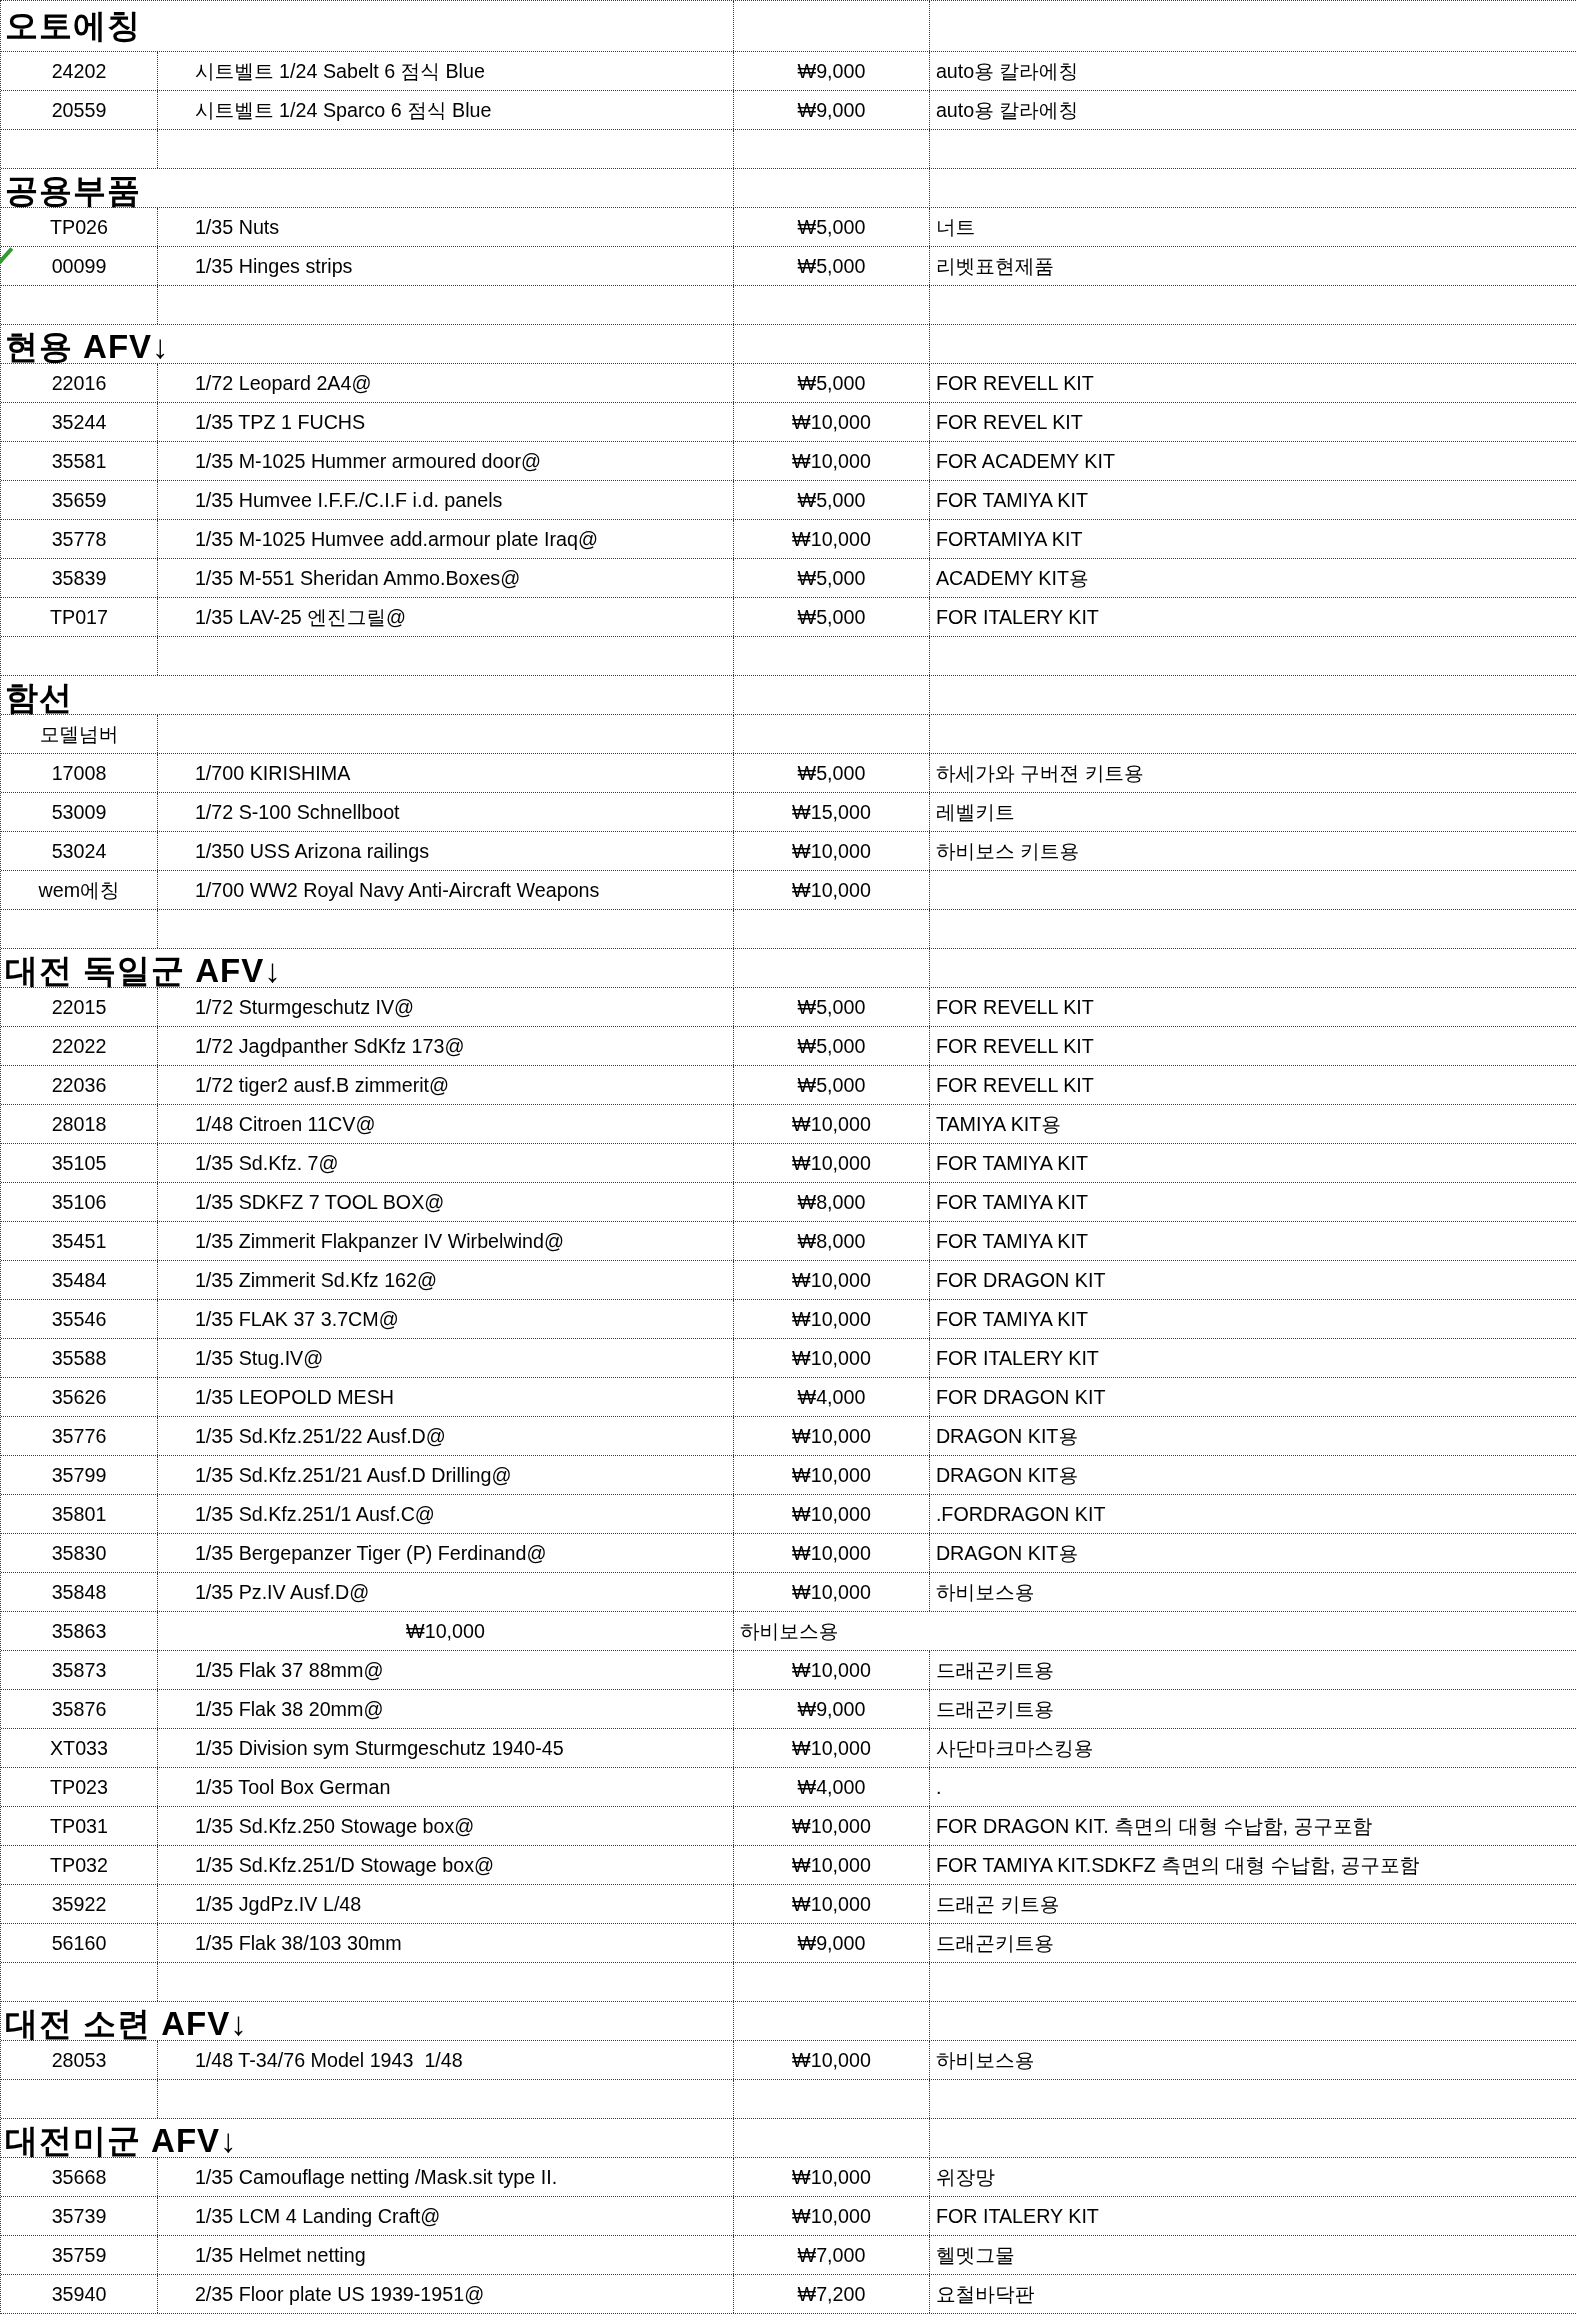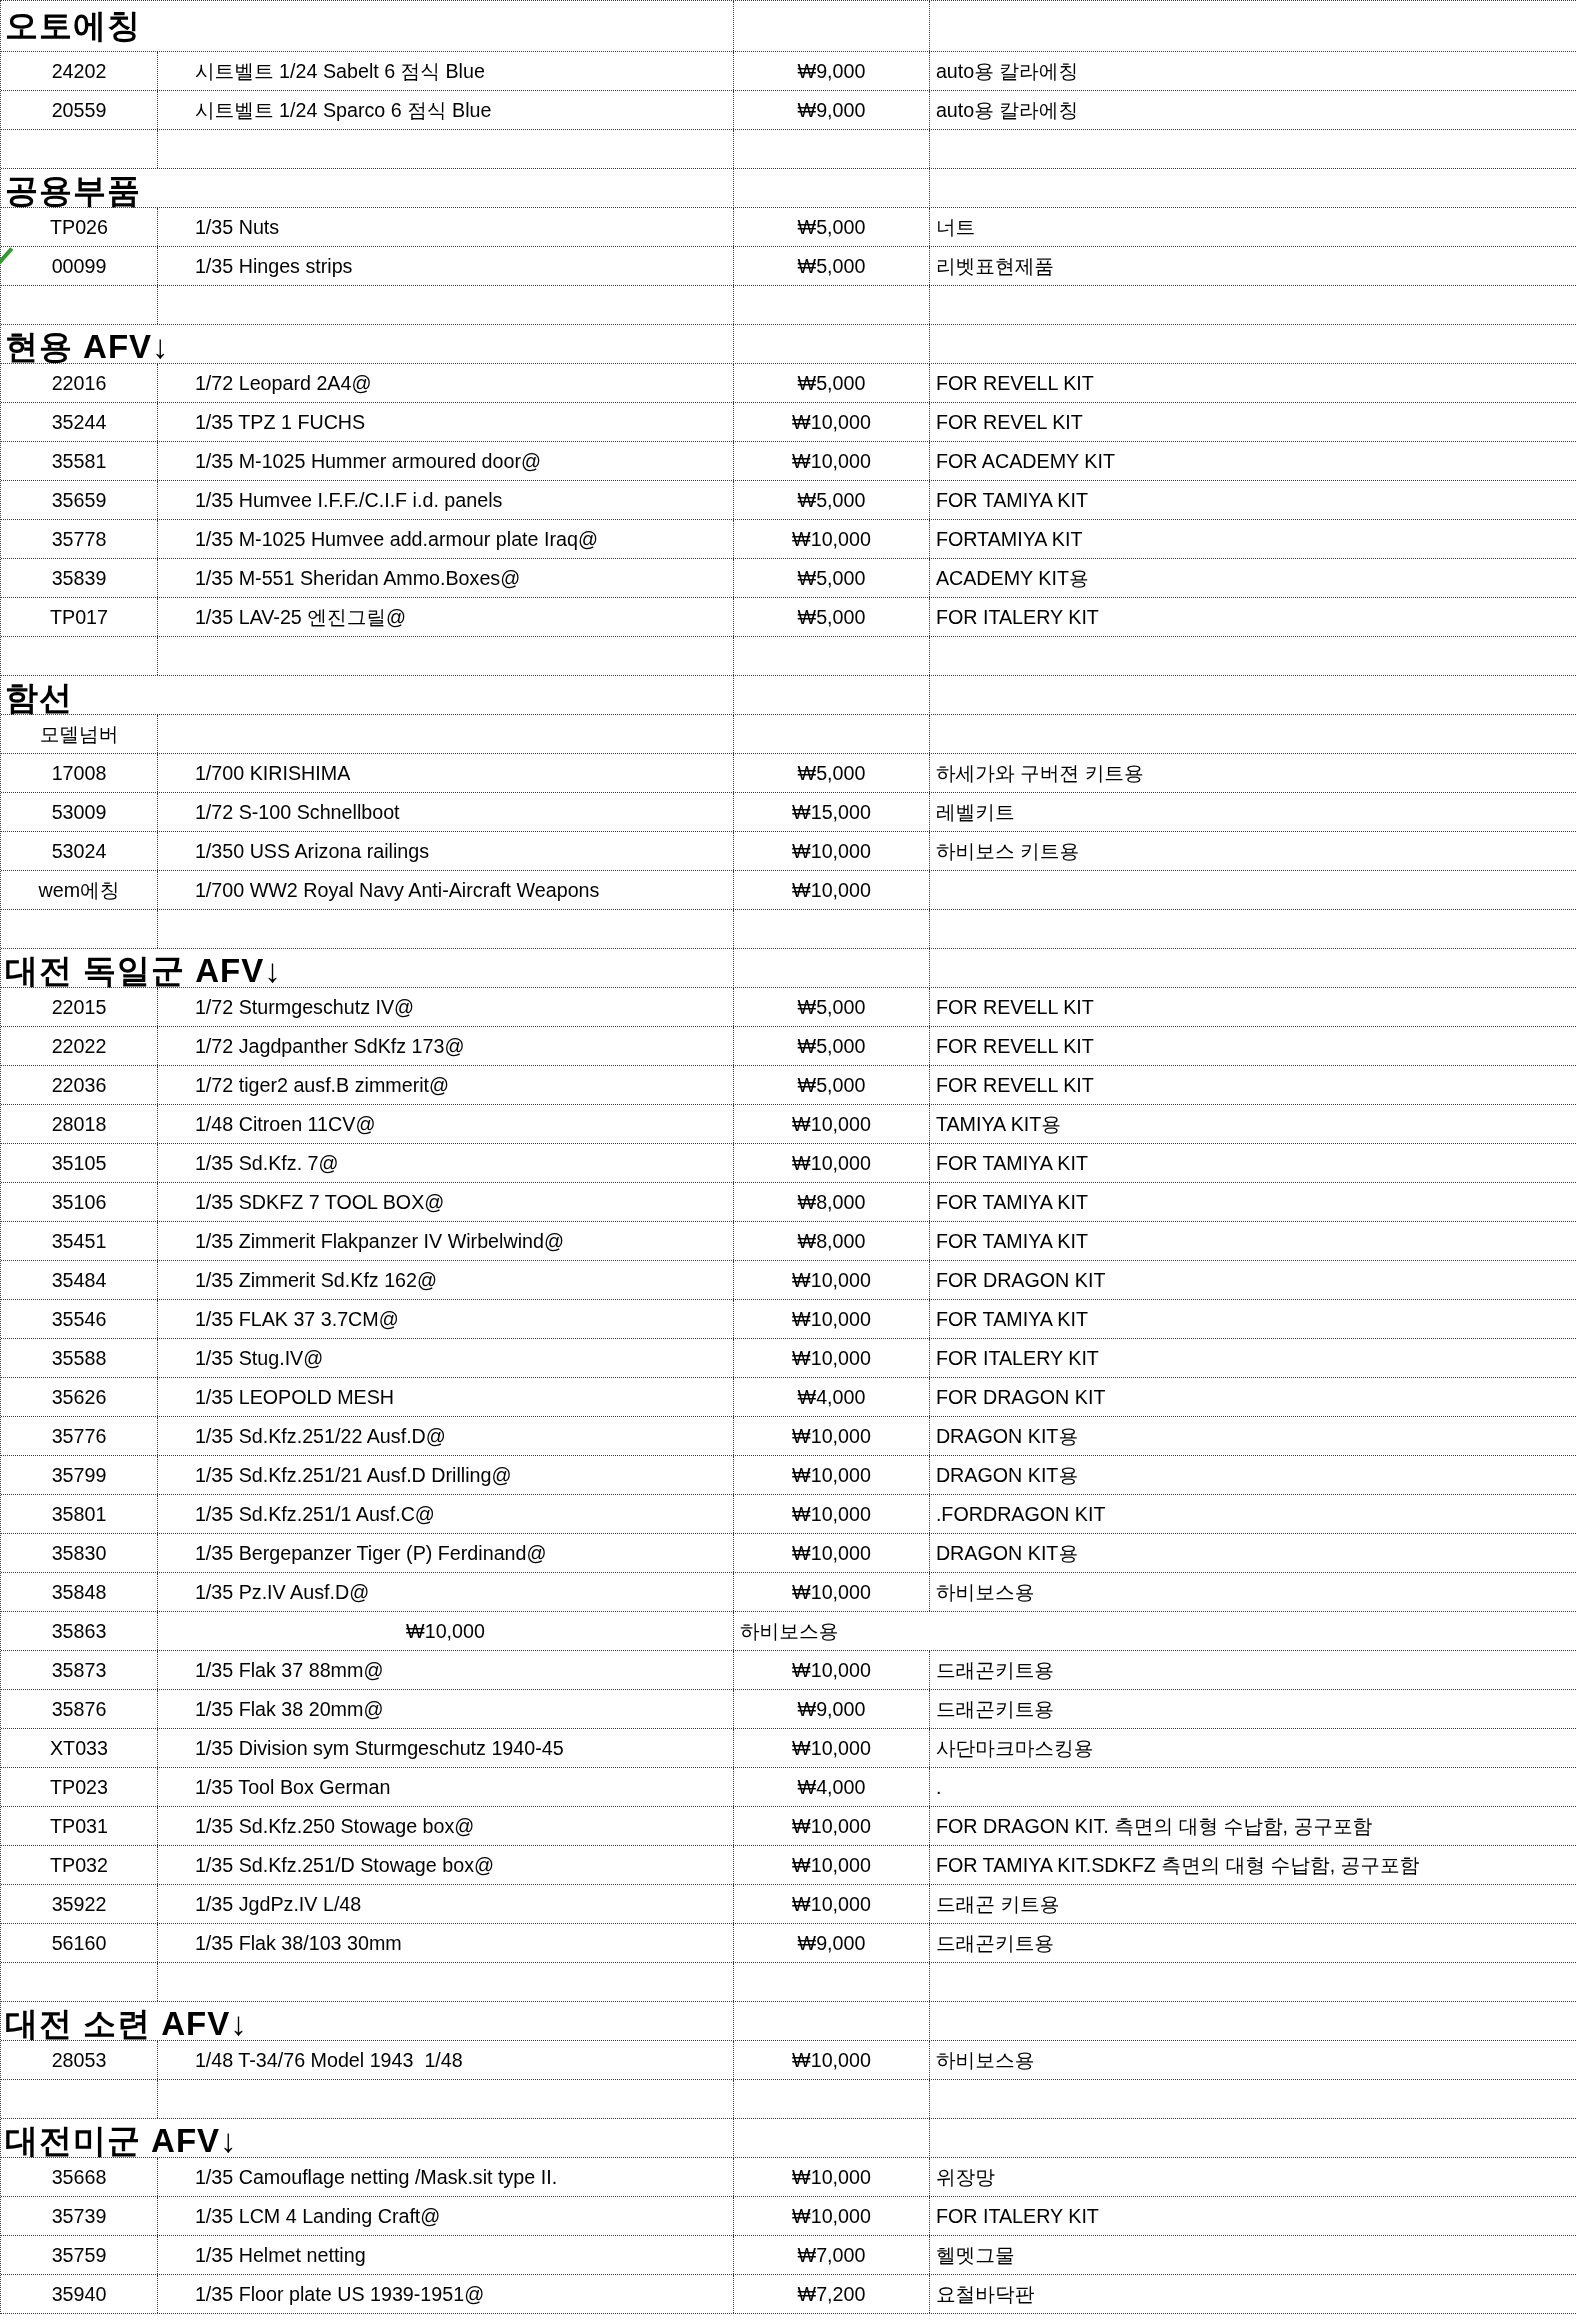--- a/index.html
+++ b/index.html
@@ -394,19 +394,19 @@
       <div class="cell note">FOR ITALERY KIT</div>
     </div>
     <div class="row item">
       <div class="cell code">35759</div>
       <div class="cell desc">1/35 Helmet netting</div>
       <div class="cell price">₩7,000</div>
       <div class="cell note">헬멧그물</div>
     </div>
     <div class="row item">
       <div class="cell code">35940</div>
-      <div class="cell desc">1/35 Floor plate US 1939-1951@</div>
+      <div class="cell desc">2/35 Floor plate US 1939-1951@</div>
       <div class="cell price">₩7,200</div>
       <div class="cell note">요철바닥판</div>
     </div>
   </div>
 <div id="row-marker" style="border-left-color: rgb(51, 153, 51); border-bottom-color: rgb(51, 153, 51);"></div>
 
 
 </body></html>

